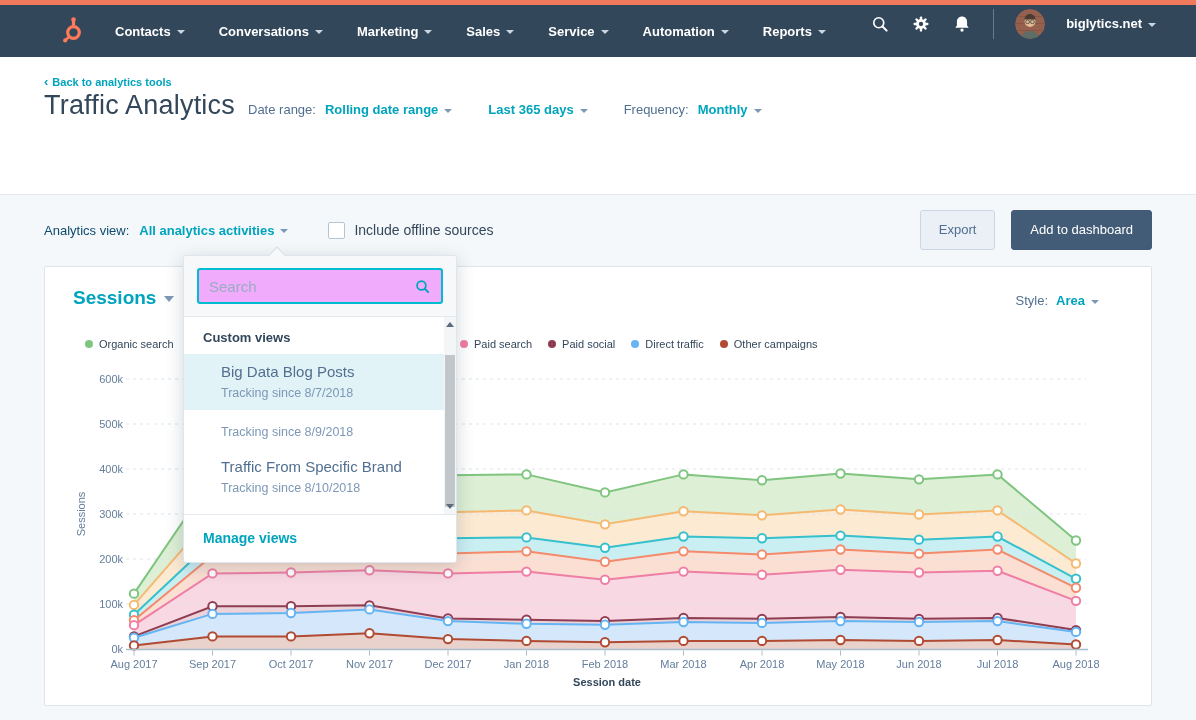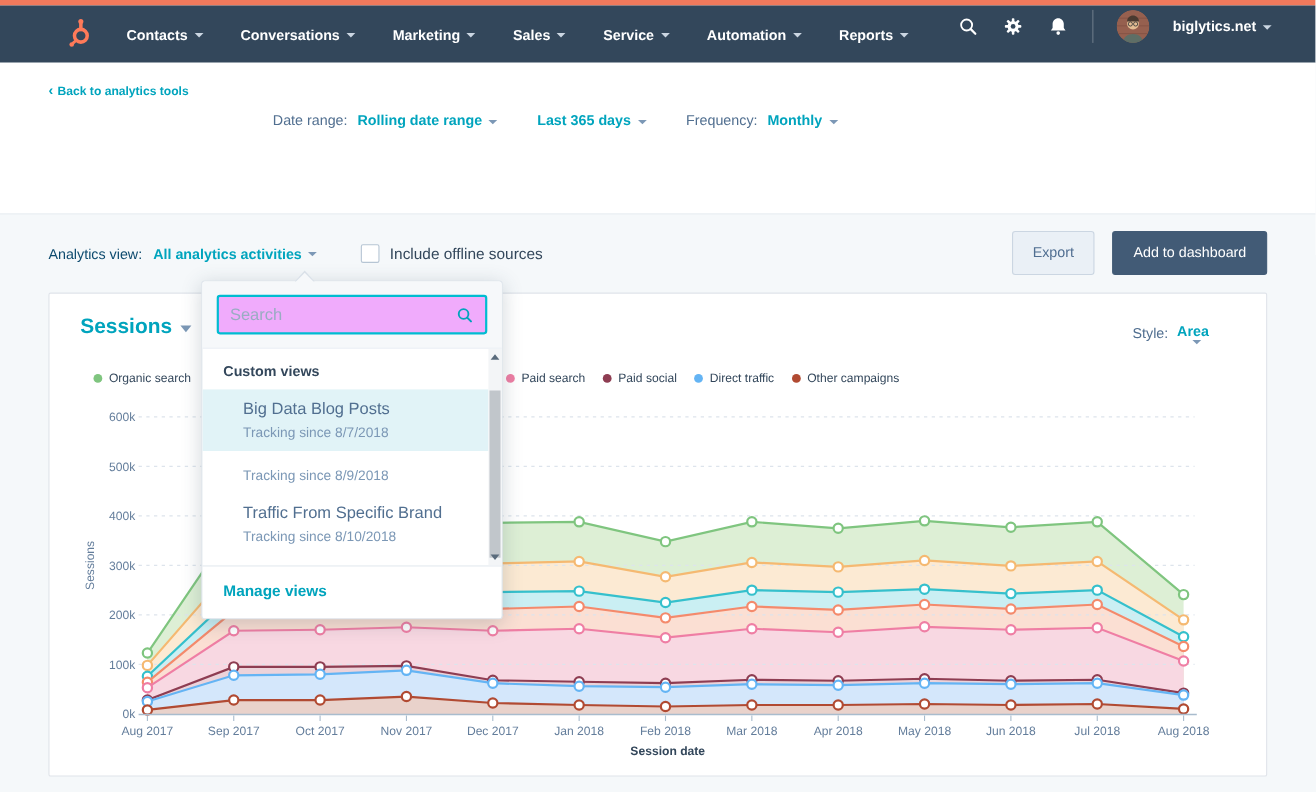--- a/index.html
+++ b/index.html
@@ -49,21 +49,21 @@
   .btn{font-size:13px;border-radius:3px;height:40px;line-height:28px;padding:0 18px;cursor:pointer;box-sizing:border-box;}
   .btn-secondary{background:#eaf0f6;border:1px solid #cbd6e2;color:#506e91;}
   .btn-primary{background:#425b76;border:1px solid #425b76;color:#fff;margin-left:16px;}
 
   
   .card{position:absolute;left:44px;top:266px;width:1106px;height:438px;background:#fff;border:1px solid #e0e4ea;border-radius:2px;}
   .card-title{position:absolute;left:28px;top:20px;font-size:19px;font-weight:bold;color:#00a4bd;display:flex;align-items:center;cursor:pointer;}
   .card-title .caret{color:#7c98b6;border-left-width:5px;border-right-width:5px;border-top-width:6px;margin-left:8px;}
   .style-ctl{position:absolute;right:52px;top:26px;font-size:13px;display:flex;align-items:center;}
   .style-ctl .lbl{color:#516f90;margin-right:8px;}
-  .style-ctl .val{color:#00a4bd;font-weight:bold;display:flex;align-items:center;cursor:pointer;flex-direction:column;}
+  .style-ctl .val{color:#00a4bd;font-weight:bold;display:flex;align-items:center;cursor:pointer;}
   .style-ctl .caret{color:#7c98b6;}
   .legend{position:absolute;top:70px;height:14px;display:flex;align-items:center;gap:17px;}
   .legend-left{left:40px;}
   .legend-right{left:415px;gap:16px;}
   .legend-item{display:flex;align-items:center;font-size:11px;color:#33475b;cursor:pointer;white-space:nowrap;}
   .legend-dot{width:8px;height:8px;border-radius:50%;margin-right:6px;flex:0 0 auto;}
   #chart-svg{position:absolute;left:0;top:0;}
   .ax{font-family:"Liberation Sans",sans-serif;font-size:11px;fill:#637d9b;}
   .axb{font-family:"Liberation Sans",sans-serif;font-size:11px;font-weight:bold;fill:#33475b;}
 
@@ -179,20 +179,21 @@
         <span>biglytics.net</span>
         <span class="caret"></span>
       </div>
     </div>
   </div>
 
   <div class="headband"></div>
   <div class="back-link">
     <span class="chev">‹</span><span>Back to analytics tools</span>
   </div>
+  <div class="page-title">Traffic Analytics</div>
   <div class="hdr-controls">
     <span class="hdr-label">Date range:</span>
     <span class="hdr-value">
         <span>Rolling date range</span>
         <span class="caret"></span>
       </span>
     <span class="sp40"></span>
     <span class="hdr-value">
         <span>Last 365 days</span>
         <span class="caret"></span>

